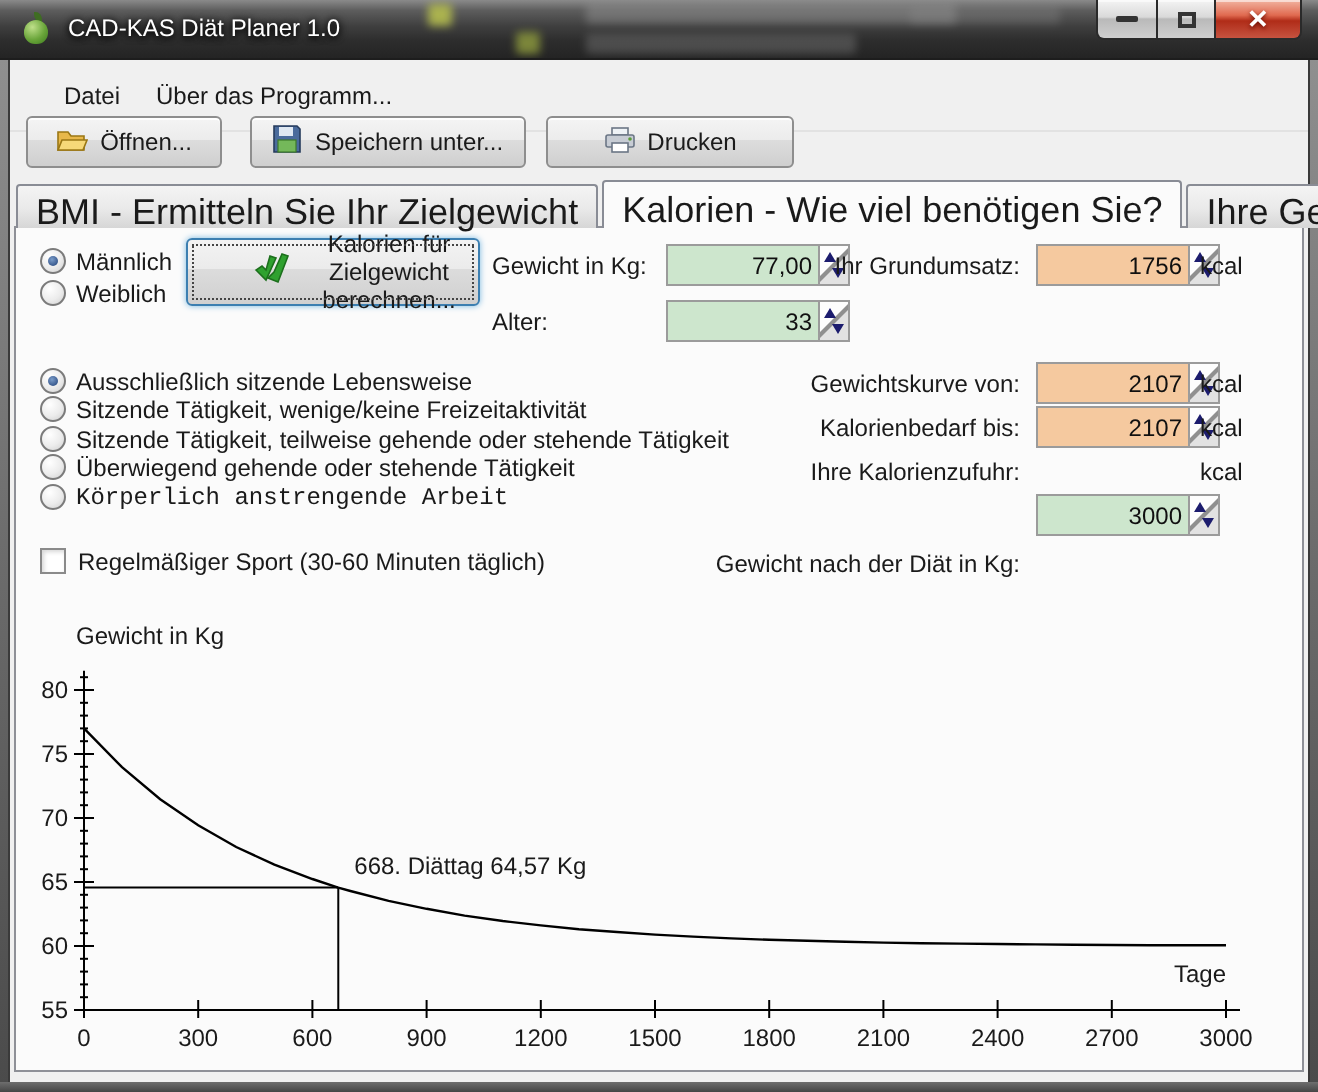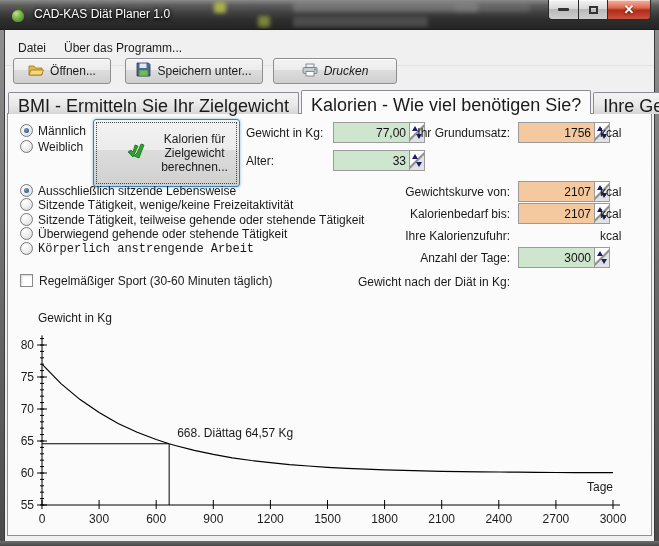--- a/index.html
+++ b/index.html
@@ -36,21 +36,21 @@
   .frame-left, .frame-right { position:absolute; top:30px; width:5px; height:511px;
     background:linear-gradient(#8f8f8f, #6b6b6b 50%, #4b4b4b); border-right:1px solid #3a3a3a; }
   .frame-left { left:0; } .frame-right { left:654px; border-right:none; border-left:1px solid #3a3a3a; }
   .frame-bottom { position:absolute; left:0; top:541px; width:659px; height:5px;
     background:linear-gradient(#6e6e6e, #454545); }
 
   .client { position:absolute; left:5px; top:30px; width:649px; height:511px; background:#f0f0f0; }
 
   
   .menubar { position:absolute; left:0; top:0; width:649px; height:36px; background:#f0f0f0;
-    border-bottom:1px solid #e2e2e2; display:flex; align-items:center; padding-left:6px; }
+    border-bottom:1px solid #e2e2e2; display:flex; align-items:center; padding-left:20px; }
   .menu-item { font-size:12px; color:#1a1a1a; padding:3px 7px; margin-right:4px; cursor:default; }
 
   
   .toolbtn { position:absolute; height:26px; border:1px solid #8e8e8e; border-radius:3px;
     background:linear-gradient(#f4f4f4, #ececec 45%, #dddddd 46%, #cfcfcf);
     display:flex; align-items:center; justify-content:center; gap:6px; font-size:12px; color:#1a1a1a;
     box-shadow:inset 0 1px 0 #fff; }
   .ic { display:inline-block; }
 
   
@@ -68,21 +68,21 @@
   .rlbl { position:absolute; font-size:12px; color:#1a1a1a; width:250px; text-align:right; white-space:nowrap; }
   .unit { position:absolute; font-size:12px; color:#1a1a1a; }
 
   .radio { position:absolute; width:13px; height:13px; border:1px solid #7b7b7b; border-radius:50%;
     background:radial-gradient(circle at 35% 30%, #ffffff, #ececec 55%, #cfcfcf); }
   .radio.checked::after { content:""; position:absolute; left:3px; top:3px; width:5px; height:5px; border-radius:50%;
     background:radial-gradient(circle at 40% 35%, #7a9cc9, #1f3f77); }
   .checkbox { position:absolute; width:13px; height:13px; border:1px solid #8a8a8a; background:#fff;
     box-shadow:inset 1px 1px 2px #d7d7d7; }
 
-  .calc-btn { position:absolute; left:85px; top:5px; width:147px; height:68px; border:1px solid #3c7fb1; border-radius:3px;
+  .calc-btn { position:absolute; left:85px; top:5px; width:147px; height:34px; border:1px solid #3c7fb1; border-radius:3px;
     background:linear-gradient(#f3f3f3, #ebebeb 45%, #dcdcdc 46%, #d0d0d0);
     box-shadow:0 0 3px #7ab8e0; outline:1px dotted #444; outline-offset:-4px;
     display:flex; align-items:center; justify-content:center; gap:4px; font-size:12px; color:#1a1a1a; text-align:center;padding-left:32px; }
 
   .field { position:absolute; width:92px; height:21px; border:1px solid #9b9b9b; background:#fca5a5; display:flex; }
   .field .val { flex:1; font-size:12px; color:#101010; text-align:right; padding:3px 3px 0 0; }
   .field.green .val { background:#cde6cd; }
   .field.orange .val { background:#f5c99f; }
   .spin { position:relative; width:15px; border-left:1px solid #9b9b9b;
     background:linear-gradient(135deg, #fdfdfd 44%, #8f8f8f 47%, #8f8f8f 53%, #e2e2e2 56%); }
@@ -145,21 +145,21 @@
     <div class="toolbtn" style="left:120px; top:28px; width:138px;">
       <span class="ic">
         <svg width="15" height="15" viewBox="0 0 15 15">
             <path d="M1 1 L12.5 1 L14 2.5 L14 14 L1 14 Z" fill="#4a6b9c" stroke="#263b5c" stroke-width="0.8"></path>
             <rect x="3.5" y="1.5" width="7" height="4.5" fill="#dfe8f2"></rect>
             <rect x="3" y="8" width="9" height="6" fill="#74b85a" stroke="#3d7a28" stroke-width="0.6"></rect>
           </svg>
       </span>
       <span>Speichern unter...</span>
     </div>
-    <div class="toolbtn" style="left:268px; top:28px; width:124px;font-style:italic;">
+    <div class="toolbtn" style="left:268px; top:28px; width:124px;">
       <span class="ic">
         <svg width="16" height="14" viewBox="0 0 16 14">
             <rect x="4" y="1" width="8" height="3.5" fill="#eef2f6" stroke="#6b7685" stroke-width="0.8"></rect>
             <rect x="1" y="4.5" width="14" height="6" rx="1" fill="#c7ccd4" stroke="#6b7685" stroke-width="0.8"></rect>
             <rect x="4" y="8.5" width="8" height="4.5" fill="#ffffff" stroke="#6b7685" stroke-width="0.8"></rect>
             <circle cx="13" cy="6.5" r="0.9" fill="#5c9b3a"></circle>
           </svg>
       </span>
       <span>Drucken</span>
     </div>
@@ -231,21 +231,20 @@
         <div class="spin">
             <span class="up"></span>
             <span class="dn"></span>
           </div>
       </div>
       <div class="unit" style="left:592px; top:93px;">kcal</div>
 
       <div class="rlbl" style="left:252px; top:115px;">Ihre Kalorienzufuhr:</div>
       <div class="unit" style="left:592px; top:115px;">kcal</div>
 
-      <div class="rlbl" style="left:252px; top:137px;">Anzahl der Tage:</div>
       <div class="field green" style="left:510px; top:133px;">
         <div class="val">3000</div>
         <div class="spin">
             <span class="up"></span>
             <span class="dn"></span>
           </div>
       </div>
 
       <div class="rlbl" style="left:252px; top:161px;">Gewicht nach der Diät in Kg:</div>
 

